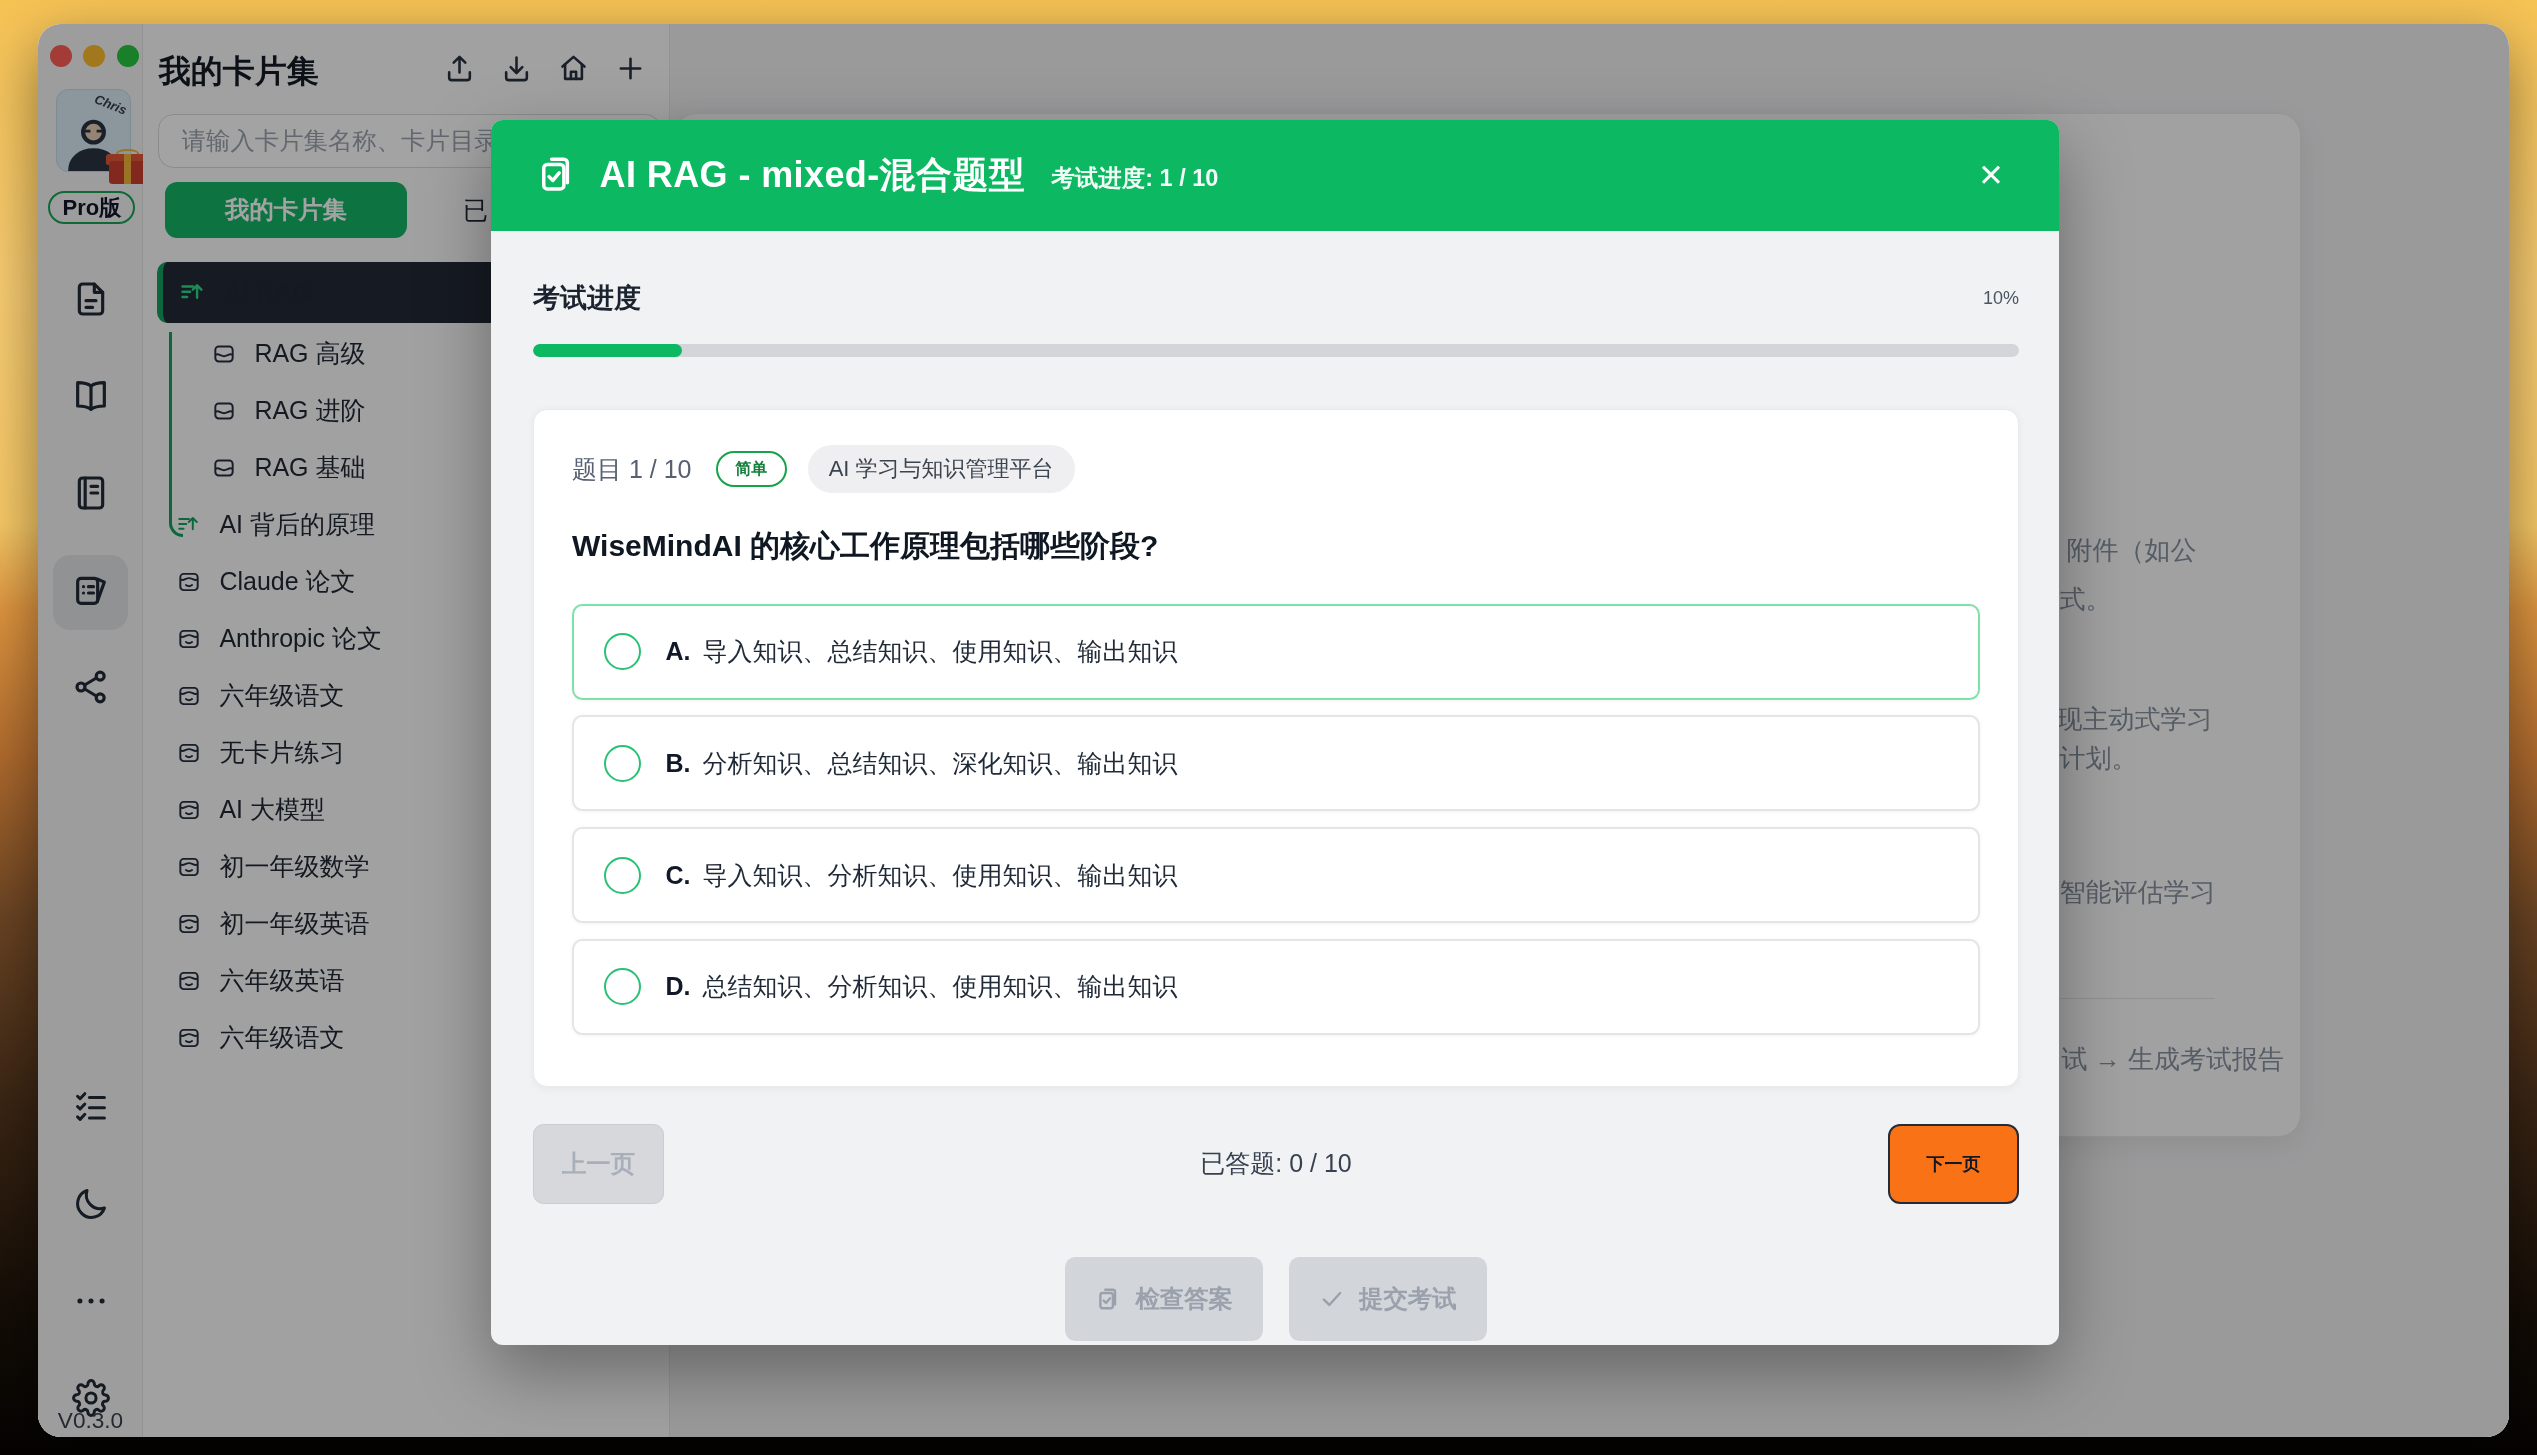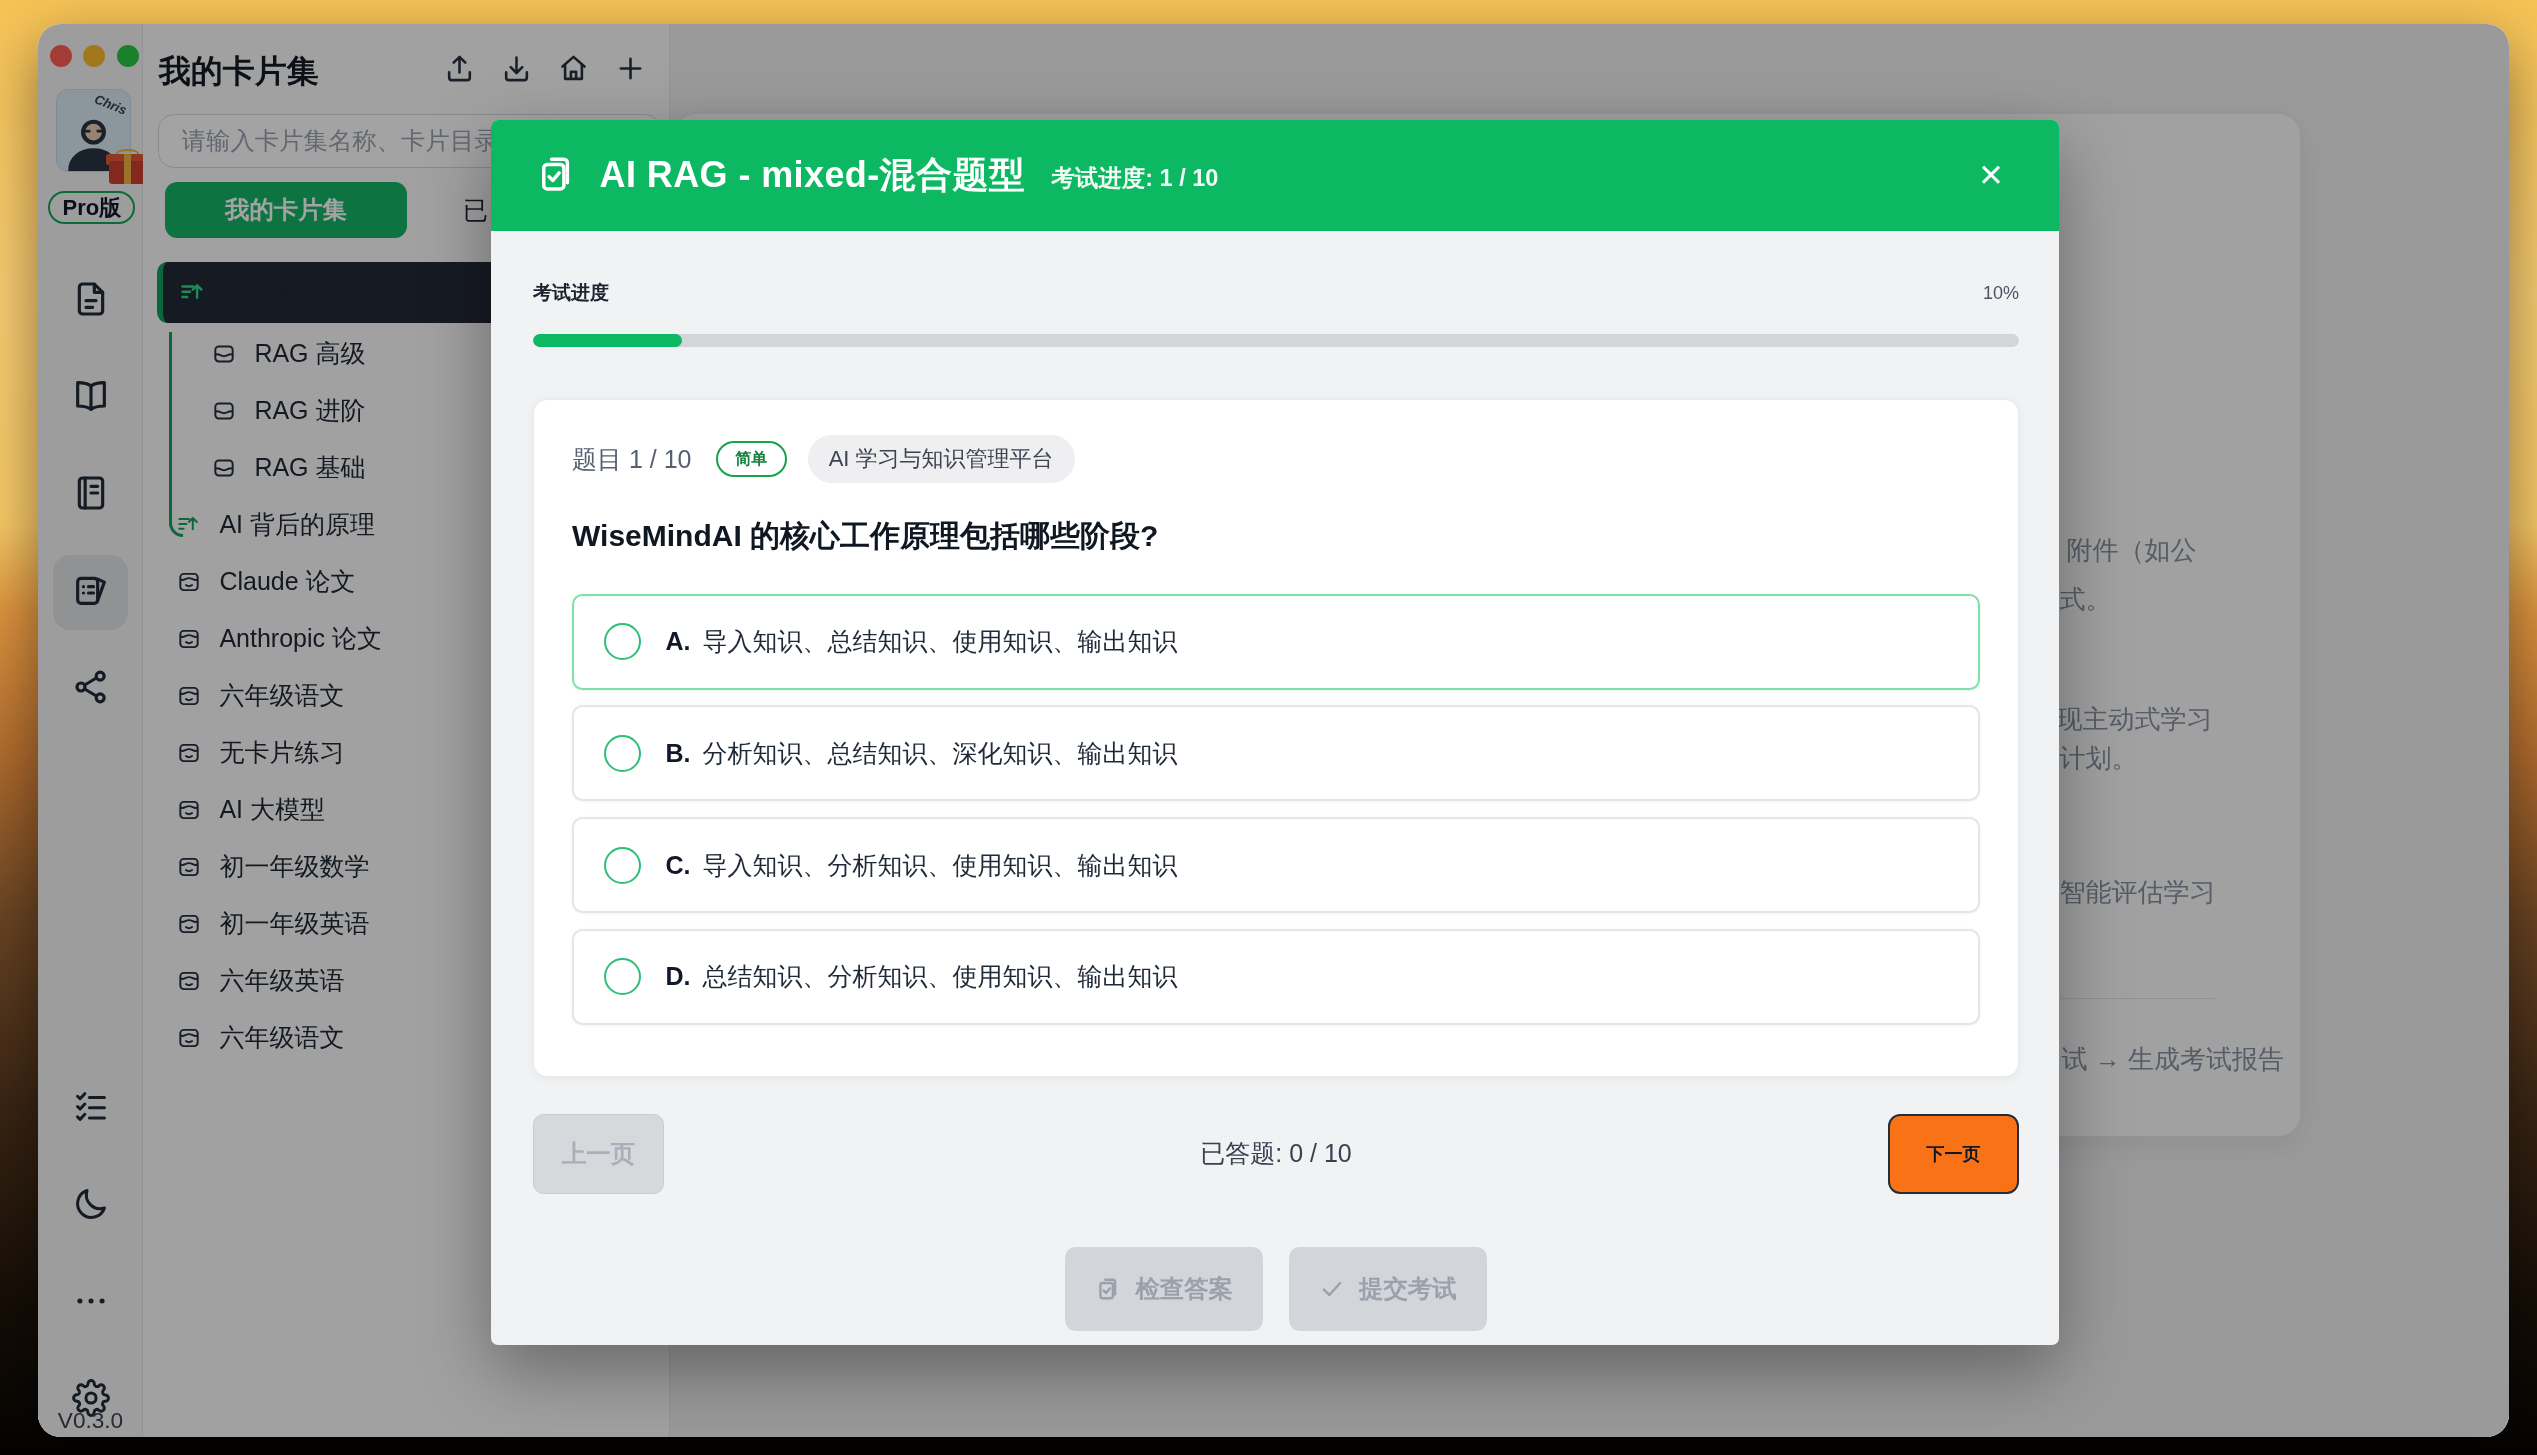--- a/index.html
+++ b/index.html
@@ -121,37 +121,37 @@
   .frag-4{ left:1385px; top:627px; }
   .frag-5{ left:1385px; top:761px; }
   .frag-divider{ position:absolute; left:1385px; top:884px; width:155px; height:0;
     border-top:1.7px solid #e3e3e6; }
   .frag-6{ left:1387px; top:928px; }
   
   .overlay{ position:absolute; inset:0; background:rgba(0,0,0,.36); }
   
   .modal{
     position:absolute; left:453px; top:96px; width:1568px; height:1225px;
-    border-radius:7px; overflow:hidden; background:#f1f2f3;
+    border-radius:12px; overflow:hidden; background:#f1f2f3;
     box-shadow:0 26px 70px rgba(0,0,0,.35);
     display:flex; flex-direction:column;
   }
   .m-header{
     height:111px; background:#0cb862; flex:none;
     display:flex; align-items:center; padding:0 49px 0 44px; color:#ffffff;
   }
   .m-title{ font-size:36px; font-weight:800; margin-left:22.6px; letter-spacing:0.4px; }
   .m-sub{ font-size:23.5px; font-weight:600; margin-left:26px; margin-top:5.2px; color:rgba(255,255,255,.95); }
   .m-close{
     margin-left:auto; font-size:31px; line-height:1; cursor:pointer; color:#ffffff;
     width:38px; height:38px; display:flex; align-items:center; justify-content:center;
   }
   .m-body{ flex:1; padding:49px 40px 0 42px; display:flex; flex-direction:column; }
   .prog-row{ display:flex; align-items:center; }
-  .prog-label{ font-size:19px; font-weight:700; color:#1b2330; }
+  .prog-label{ font-size:27px; font-weight:700; color:#1b2330; }
   .prog-pct{ margin-left:auto; font-size:18px; color:#4b5563; }
   .prog-track{
     margin-top:28px; height:13px; border-radius:8.7px; background:#d3d5d8; overflow:hidden;
   }
   .prog-fill{ height:100%; background:#0cb862; border-radius:8.7px; }
   .q-card{
     margin-top:52px; background:#ffffff; border:0.9px solid #e9eaec; border-radius:14px;
     box-shadow:0 1.7px 8.7px rgba(0,0,0,.05); padding:35px 38px 35px 38px;
   }
   .q-meta{ display:flex; align-items:center; }

